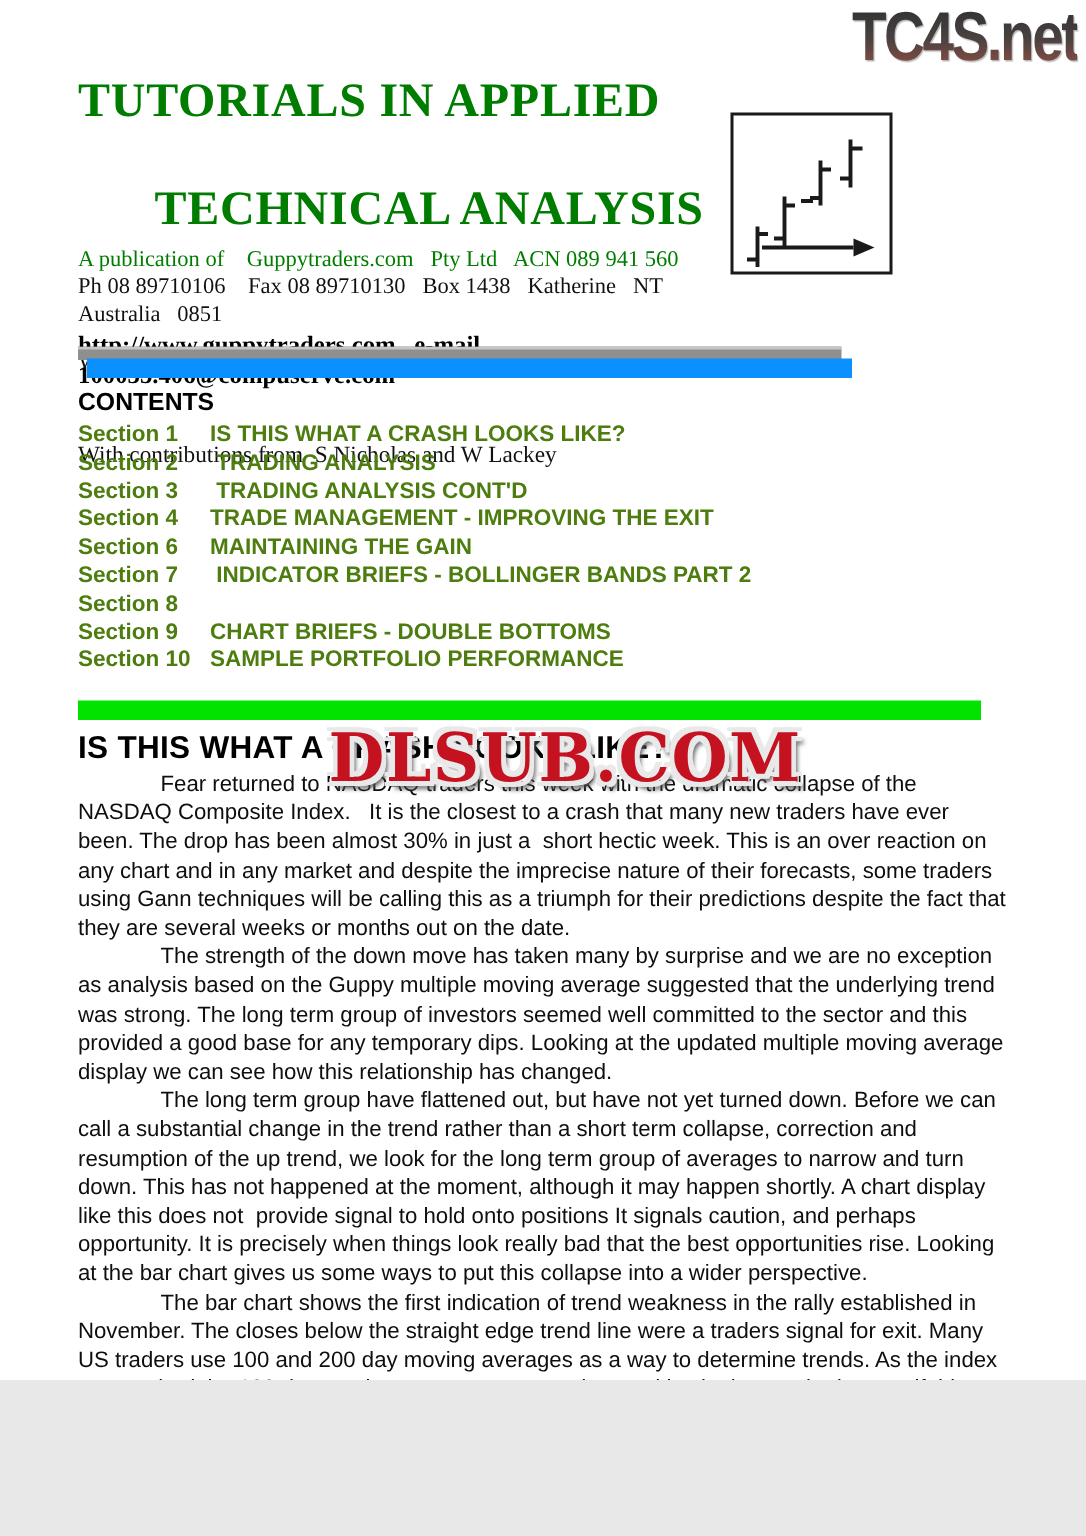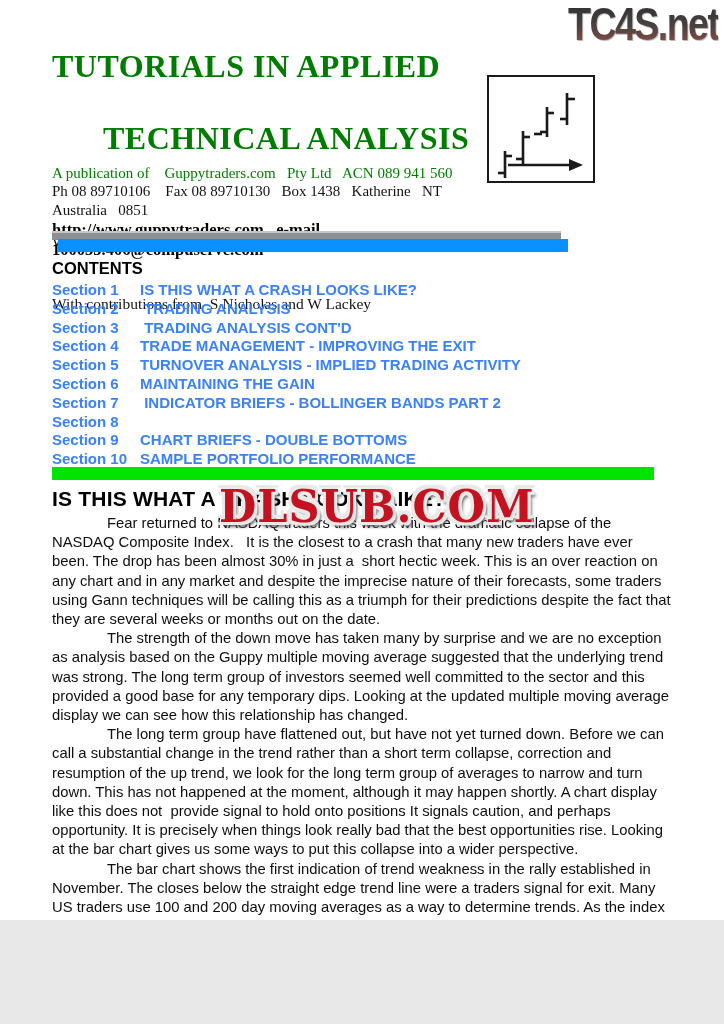--- a/index.html
+++ b/index.html
@@ -51,21 +51,21 @@
   
   .bar3d{position:absolute;left:52px;top:231px;width:516px;height:22px;}
   .bar3d-gray{position:absolute;left:0;top:0;width:509px;height:9px;background:#8f8f8f;box-shadow:inset 0 2px 0 #c6c6c6;}
   .bar3d-blue{position:absolute;left:6px;top:8px;width:510px;height:13px;background:#0a90ff;}
   
   .contents-heading{
     position:absolute;left:52px;top:259px;
     font-weight:bold;font-size:16.5px;color:#000;text-align:right;
   }
   .contents-list{position:absolute;left:52px;top:281px;width:620px;}
-  .sec-row{display:flex;font-weight:bold;font-size:15px;line-height:18.8px;color:#3b82f6;}
+  .sec-row{display:flex;font-weight:bold;font-size:15px;line-height:18.8px;color:#4d7c0f;}
   .sec-label{width:88px;flex:none;}
   .sec-title{white-space:pre-wrap;}
   
   .green-bar{position:absolute;left:52px;top:467px;width:602px;height:13px;background:#00e400;}
   
   .article-heading{
     position:absolute;left:52px;top:487px;width:640px;
     font-weight:bold;font-size:21px;color:#000;letter-spacing:0.2px;
   }
   .article-body{
@@ -173,24 +173,20 @@
       </div>
     <div class="sec-row">
         <span class="sec-label">Section 3</span>
         <span class="sec-title"> TRADING ANALYSIS CONT'D</span>
       </div>
     <div class="sec-row">
         <span class="sec-label">Section 4</span>
         <span class="sec-title">TRADE MANAGEMENT - IMPROVING THE EXIT</span>
       </div>
     <div class="sec-row">
-        <span class="sec-label">Section 5</span>
-        <span class="sec-title">TURNOVER ANALYSIS - IMPLIED TRADING ACTIVITY</span>
-      </div>
-    <div class="sec-row">
         <span class="sec-label">Section 6</span>
         <span class="sec-title">MAINTAINING THE GAIN</span>
       </div>
     <div class="sec-row">
         <span class="sec-label">Section 7</span>
         <span class="sec-title"> INDICATOR BRIEFS - BOLLINGER BANDS PART 2</span>
       </div>
     <div class="sec-row">
         <span class="sec-label">Section 8</span>
       </div>

